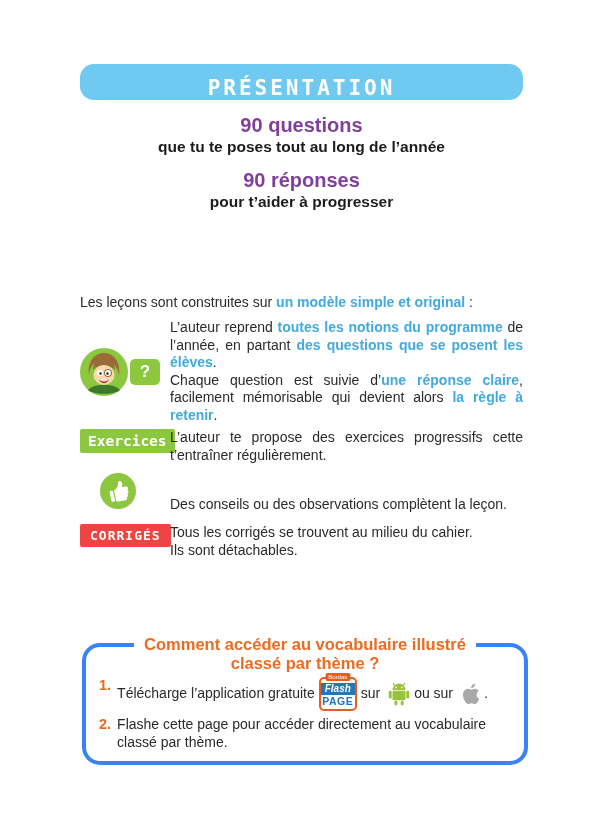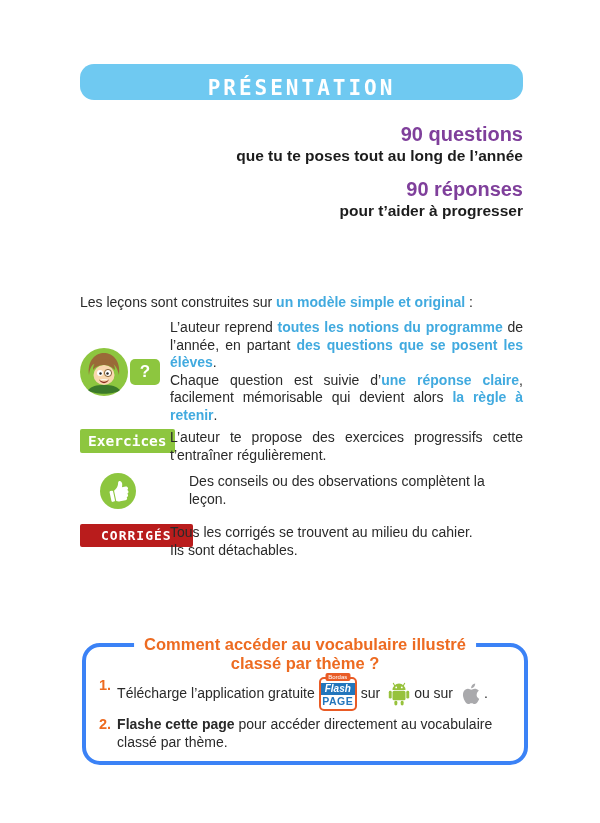--- a/index.html
+++ b/index.html
@@ -13,71 +13,71 @@
     position:absolute; left:80px; top:64px; width:443px; height:36px;
     background:#6FC9F1; border-radius:14px;
     display:flex; align-items:flex-end; justify-content:center;
   }
   .banner span {
     color:#fff; font-family:"DejaVu Sans Mono", monospace; font-weight:700;
     font-size:21px; letter-spacing:3px;
   }
 
   
-  .intro { position:absolute; left:80px; top:123px; width:443px; text-align:right; }
+  .intro { position:absolute; left:80px; top:114px; width:443px; text-align:center; }
   .intro .big { color:#7F3F9B; font-size:20px; font-weight:700; line-height:23px; }
   .intro .sub { color:#1c1c1c; font-size:15.5px; font-weight:700; line-height:19px; }
   .intro .sp  { margin-top:13px; }
 
   
   .para {
     position:absolute; left:80px; top:236px; width:443px; margin:0;
     font-size:14px; line-height:17.5px; text-align:justify;
   }
   .lead { position:absolute; left:80px; top:294px; width:443px; margin:0; font-size:14px; }
   .hl { color:#41AADF; font-weight:700; }
 
   
   .feature { position:absolute; left:80px; width:443px; display:flex; }
   .f-icon  { width:90px; flex:0 0 90px; }
   .f-text  { flex:1; font-size:14px; line-height:17.5px; text-align:justify; }
   .feat-q  { top:319px; }
   .feat-ex { top:429px; }
-  .feat-ok { top:473px; align-items:flex-start;gap:19px; }
+  .feat-ok { top:473px; align-items:flex-end; }
   .feat-co { top:524px; }
 
   .q-icons { display:flex; align-items:center; }
   .q-tag {
     width:30px; height:26px; margin-left:2px; background:#8DC63F; border-radius:5px;
     display:flex; align-items:center; justify-content:center;
     color:#fff; font-weight:700; font-size:17px;
   }
   .thumb-pad { padding-left:20px; box-sizing:border-box; }
 
   .badge {
     display:inline-block; color:#fff; font-family:"DejaVu Sans Mono", monospace;
     font-weight:700; border-radius:2px; white-space:nowrap;
   }
   .badge-green { background:#8DC63F; font-size:14.5px; padding:4px 8px; }
-  .badge-blue  { background:#b91c1c; font-size:13px; padding:4px 21px; letter-spacing:1px; }
+  .badge-blue  { background:#ef4444; font-size:13px; padding:4px 10px; letter-spacing:1px; }
 
   
   .vocab {
     position:absolute; left:82px; top:643px; width:438px; height:114px;
     border:4px solid #3b82f6; border-radius:18px;
   }
   .vocab-title {
     position:absolute; top:-12px; left:50%; transform:translateX(-50%);
     background:#fff; padding:0 10px; text-align:center; white-space:nowrap;
     color:#ED6B21; font-weight:700; font-size:16.5px; line-height:19px;
   }
   .steps { position:absolute; left:13px; right:12px; top:30px; }
   .step { display:flex; margin-bottom:5px; font-size:14px; line-height:17.5px; }
   .step-num { color:#ED6B21; font-weight:700; margin-right:6px; font-size:14.5px; }
-  .step-body b { font-weight:700;text-align:center; }
+  .step-body b { font-weight:400;text-align:center; }
   .step-body svg, .step-body .fp { vertical-align:middle; }
 
   
   .fp {
     position:relative; display:inline-block; width:34px; height:30px;
     border:2px solid #E95B25; border-radius:5px; background:#fff;
     margin:0 4px; text-align:center;
   }
   .fp-brand {
     position:absolute; top:-6px; left:50%; transform:translateX(-50%);

